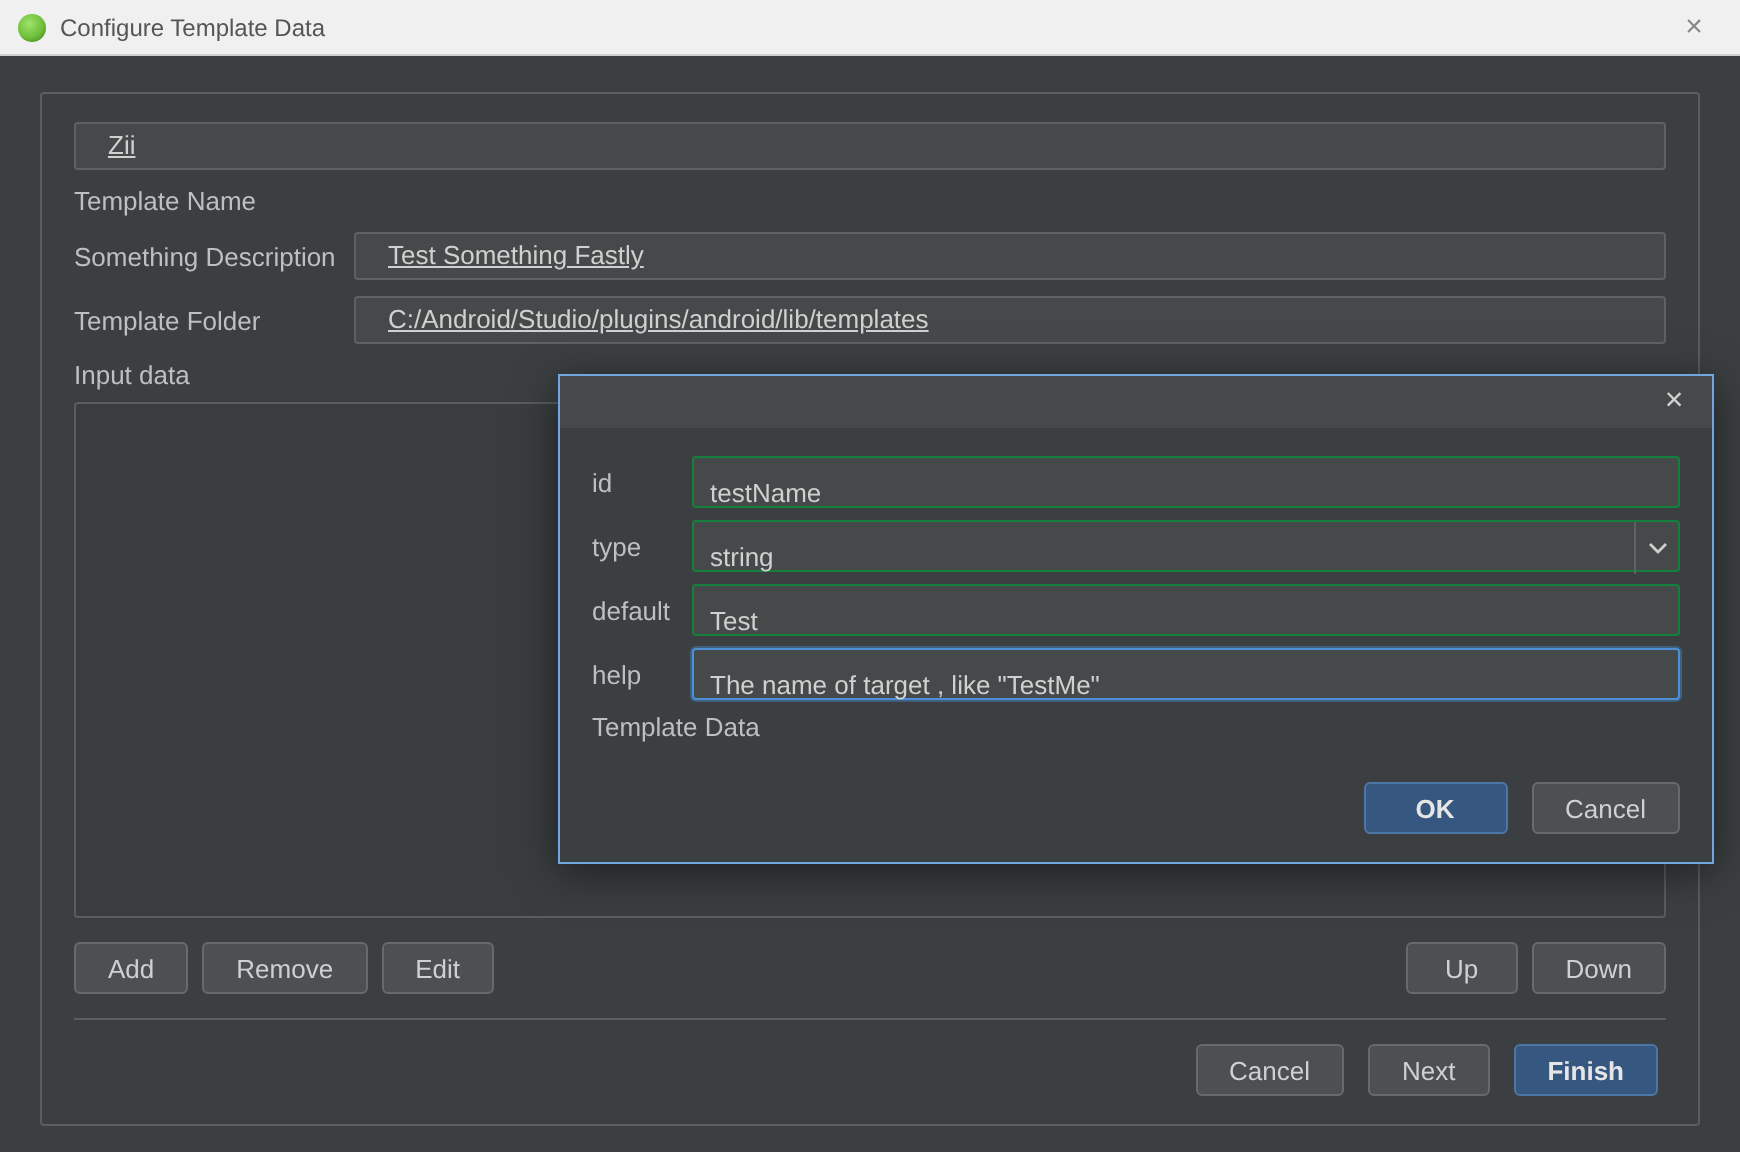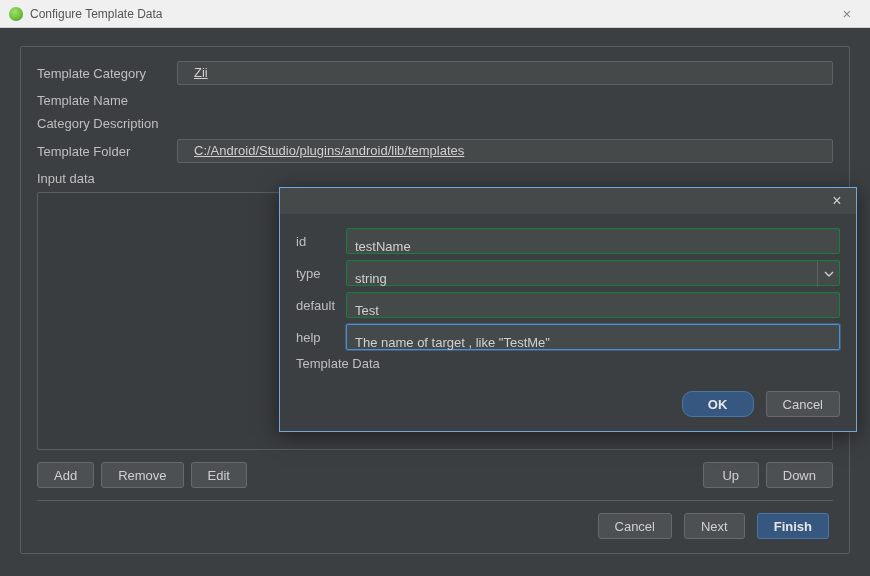--- a/index.html
+++ b/index.html
@@ -49,32 +49,34 @@
         <span class="as-logo"></span>
       </span>
     <span>Configure Template Data</span>
     <span class="close">×</span>
   </div>
 
   <div class="body">
     <div class="panel">
 
       <div class="form-row">
-        <label>Template Category</label>
         <div class="input">
             <span>Zii</span>
           </div>
       </div>
 
       <div class="form-row">
         <label>Template Name</label>
       </div>
 
       <div class="form-row">
-        <label>Category Description</label>
+        <label>Something Description</label>
+        <div class="input">
+            <span>Test Something Fastly</span>
+          </div>
       </div>
 
       <div class="form-row">
         <label>Template Folder</label>
         <div class="input">
             <span>C:/Android/Studio/plugins/android/lib/templates</span>
           </div>
       </div>
 
       <div class="section-label">Input data</div>
@@ -147,21 +149,21 @@
       </div>
 
       <div class="d-row">
         <label>help</label>
         <div class="input focused"><span>The name of target , like "TestMe"</span></div>
       </div>
 
       <div class="d-section">Template Data</div>
     </div>
     <div class="d-footer">
-      <div class="btn primary" style="min-width:72px;border-radius:10px;">
+      <div class="btn primary" style="min-width:72px;">
           <span>OK</span>
         </div>
       <div class="btn" style="min-width:72px;">
           <span>Cancel</span>
         </div>
     </div>
   </div>
 
 </div>
 

